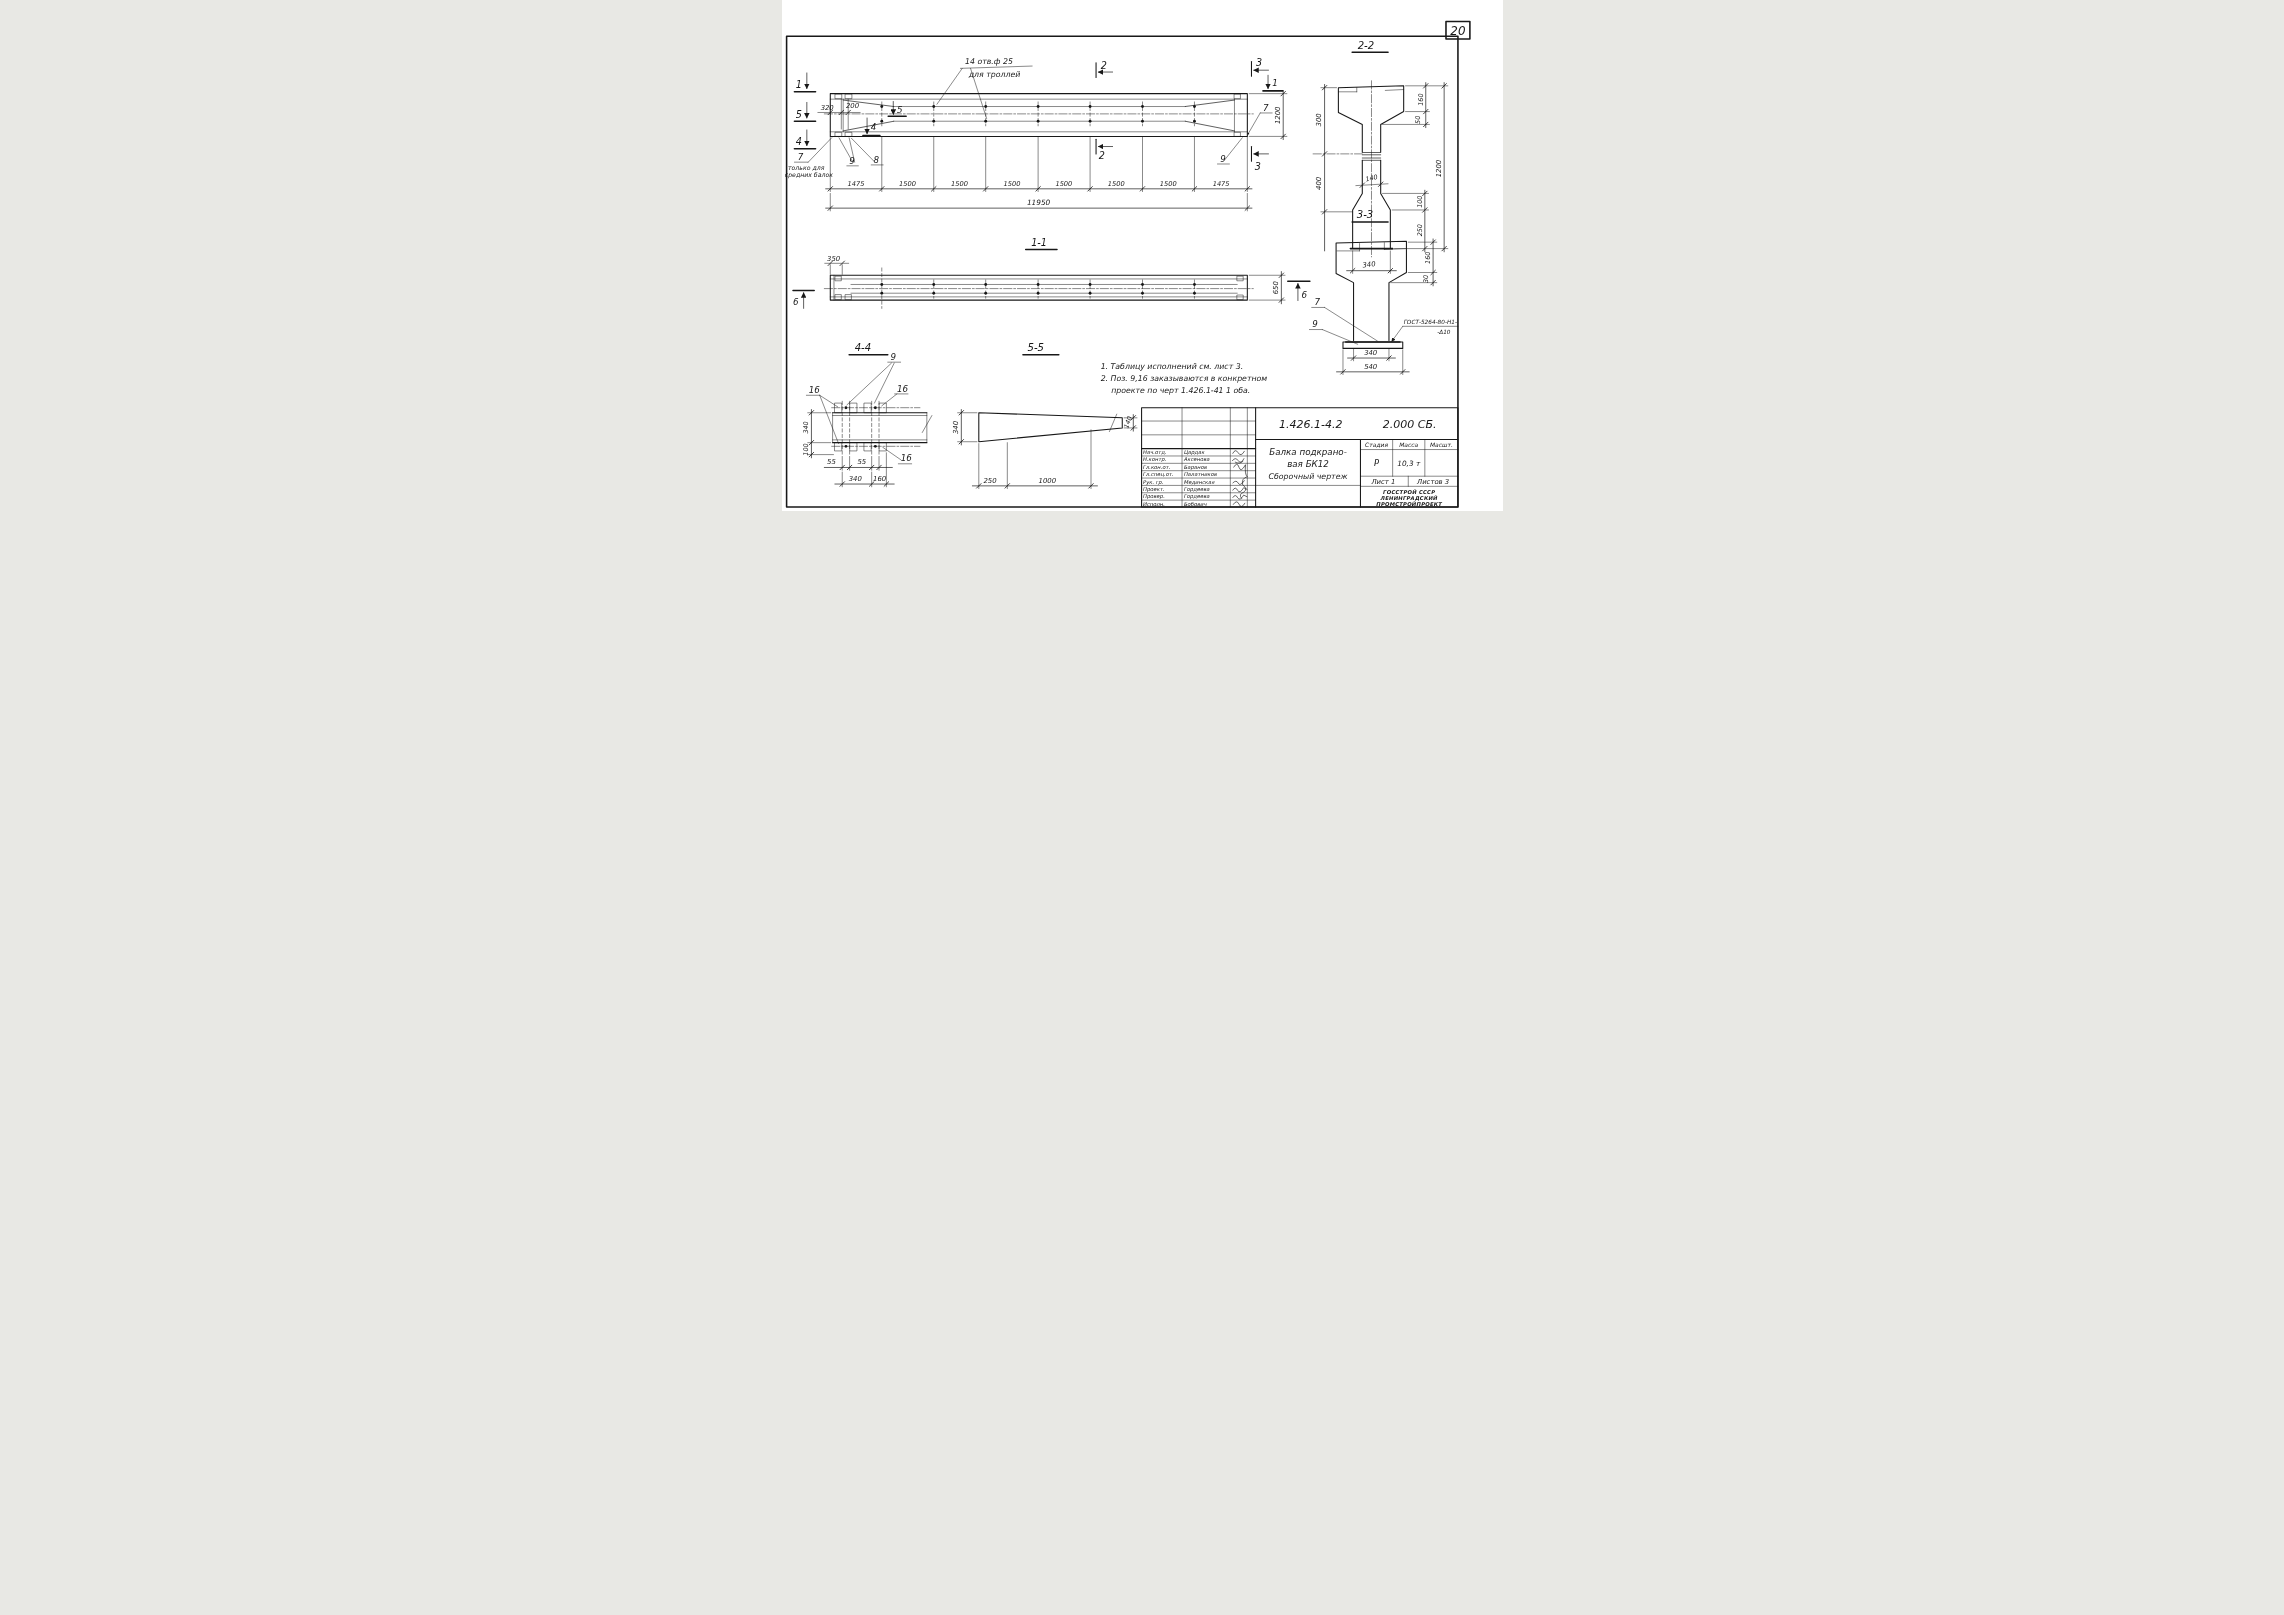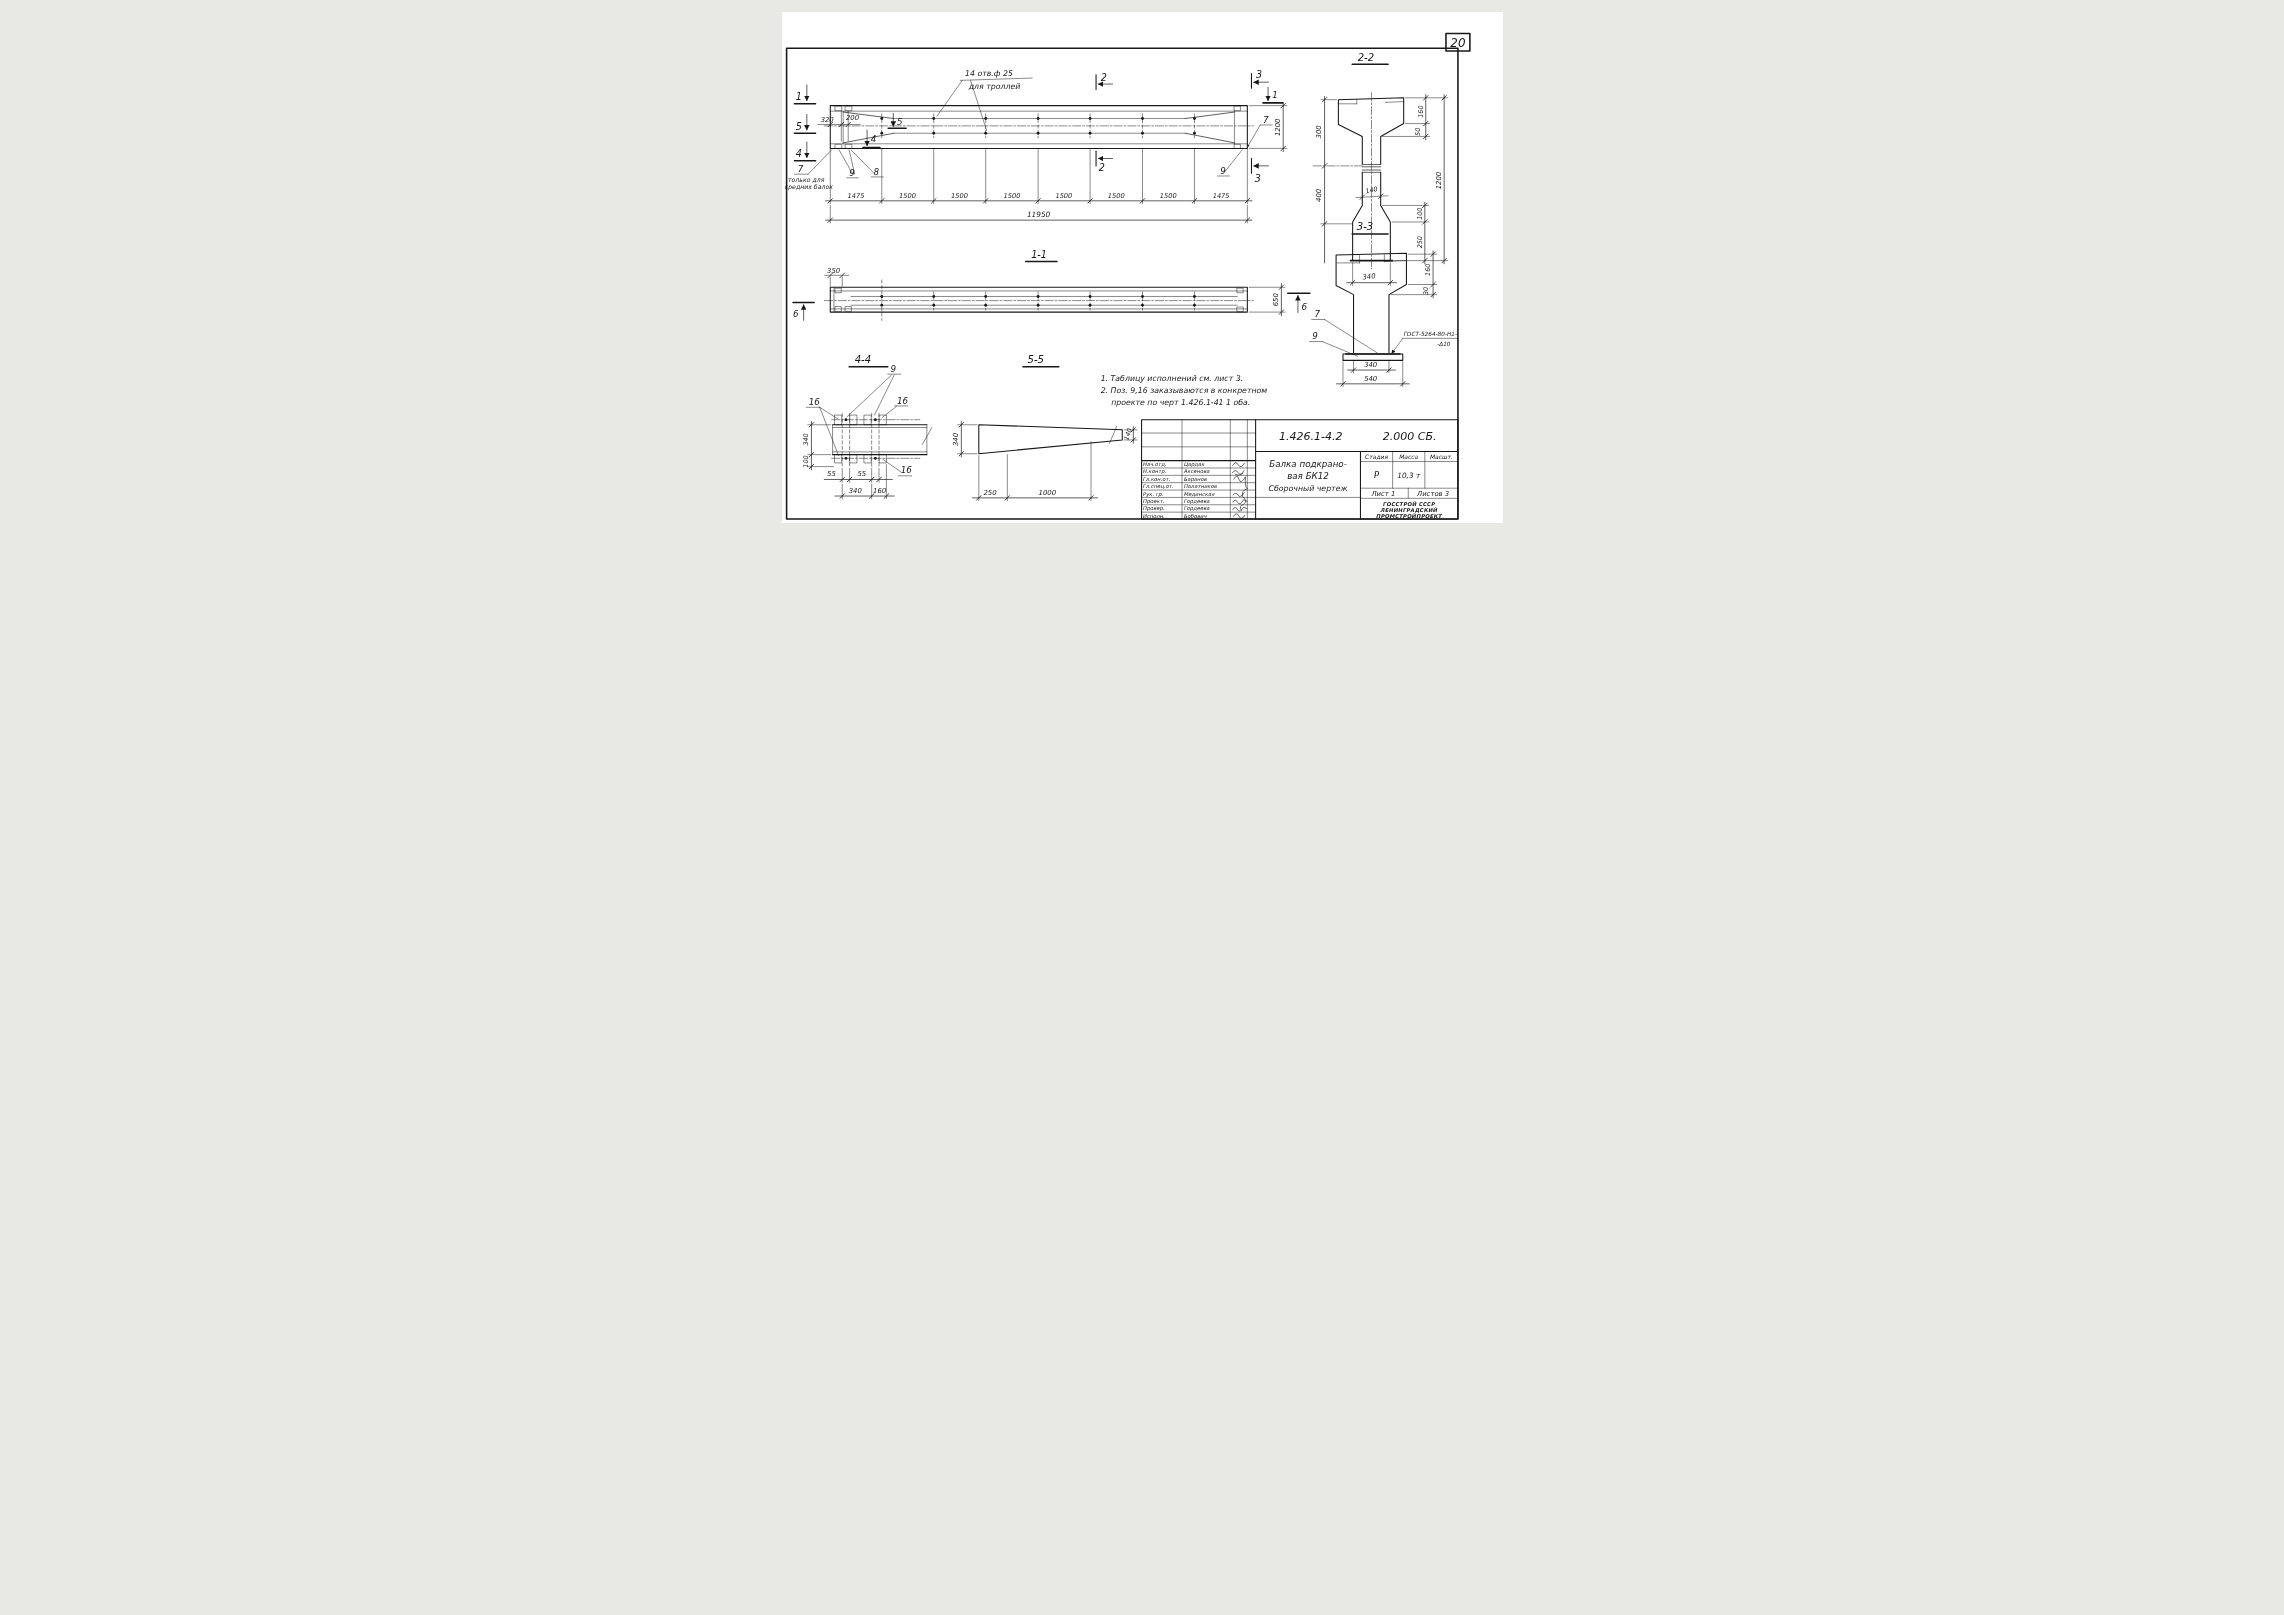--- a/index.html
+++ b/index.html
@@ -1,16 +1,16 @@
 <!DOCTYPE html>
 <html style="font-size:7.4px"><head>
 <meta charset="utf-8">
 <style>
   html,body{margin:0;padding:0;background:#e8e8e4;}
-  .page{position:relative;width:721px;height:511px;background:#ffffff;margin:12px auto;
+  .page{position:relative;width:721px;height:511px;background:#ffffff;margin:0 auto;
         font-family:"DejaVu Sans",sans-serif;}
   svg{display:block;width:100%;height:100%;}
   .ln{stroke:#181818;fill:none;stroke-linecap:round;stroke-linejoin:round;}
   .w1{stroke-width:1.1;} .w15{stroke-width:1.5;} .w2{stroke-width:2.3;} .w3{stroke-width:3.4;}
   .dd{stroke-dasharray:18 4 4 4;} .dsh{stroke-dasharray:7 5;}
   text{fill:#181818;font-family:"DejaVu Sans",sans-serif;font-style:italic;}
   .tb text{font-style:italic;}
   .org{font-style:normal;font-weight:bold;letter-spacing:.5px;}
   .sig{stroke:#181818;fill:none;stroke-width:1.4;}
 </style>

